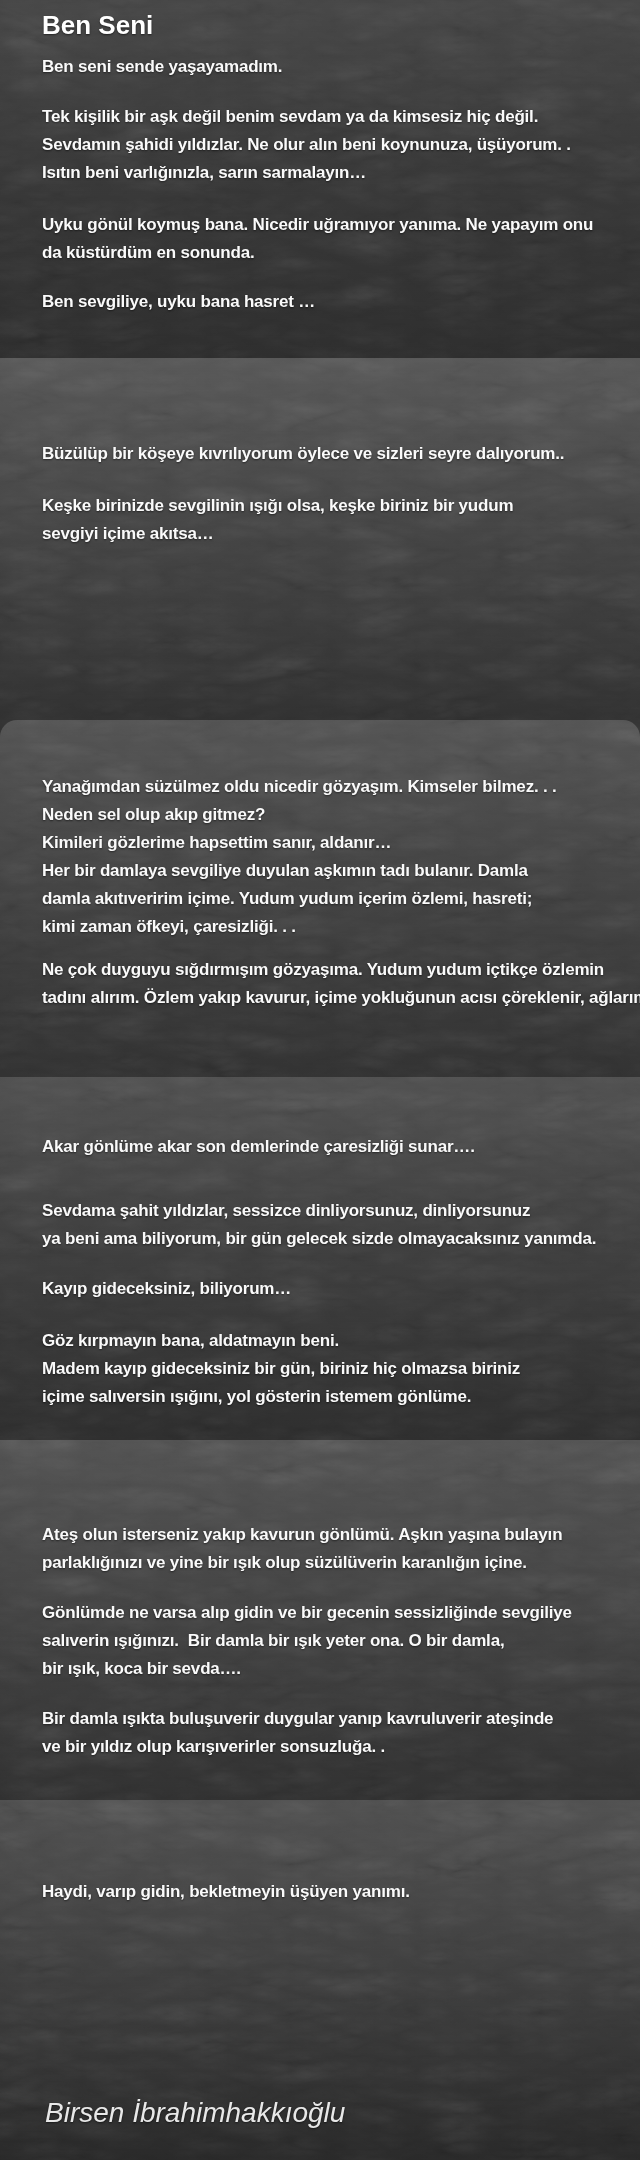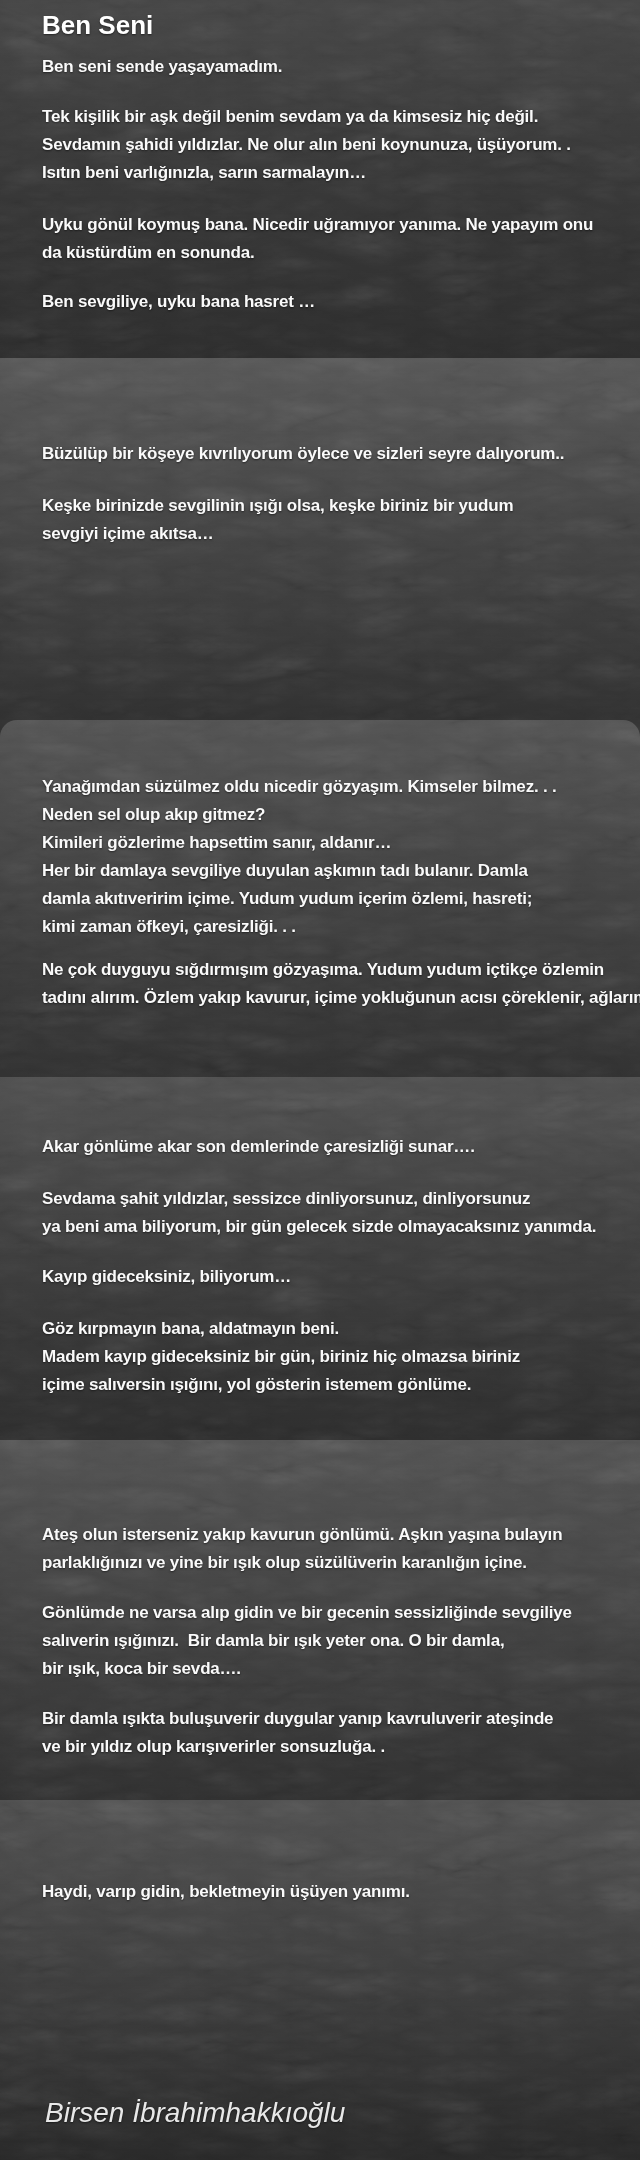--- a/index.html
+++ b/index.html
@@ -29,21 +29,21 @@
     text-shadow:0 1px 2px rgba(0,0,0,.55);
   }
   .para{margin:0;}
   .line{
     font-size:17px;line-height:28px;font-weight:bold;
     letter-spacing:-0.2px;
     color:#fafafa;
     white-space:pre;
     text-shadow:0 1px 2px rgba(0,0,0,.55);
   }.mb15{margin-bottom:15px}.mb21{margin-bottom:21px}
-  .mb22{margin-bottom:22px}.mb24{margin-bottom:24px}.mb28{margin-bottom:24px}
+  .mb22{margin-bottom:22px}.mb24{margin-bottom:24px}.mb28{margin-bottom:36px}
   .author{
     margin:192px 0 0 3px;
     font-size:28px;line-height:30px;
     font-style:italic;font-weight:normal;
     color:#e8e8e8;
     text-shadow:0 1px 2px rgba(0,0,0,.55);
   }
 </style>
 </head>
 <body>

